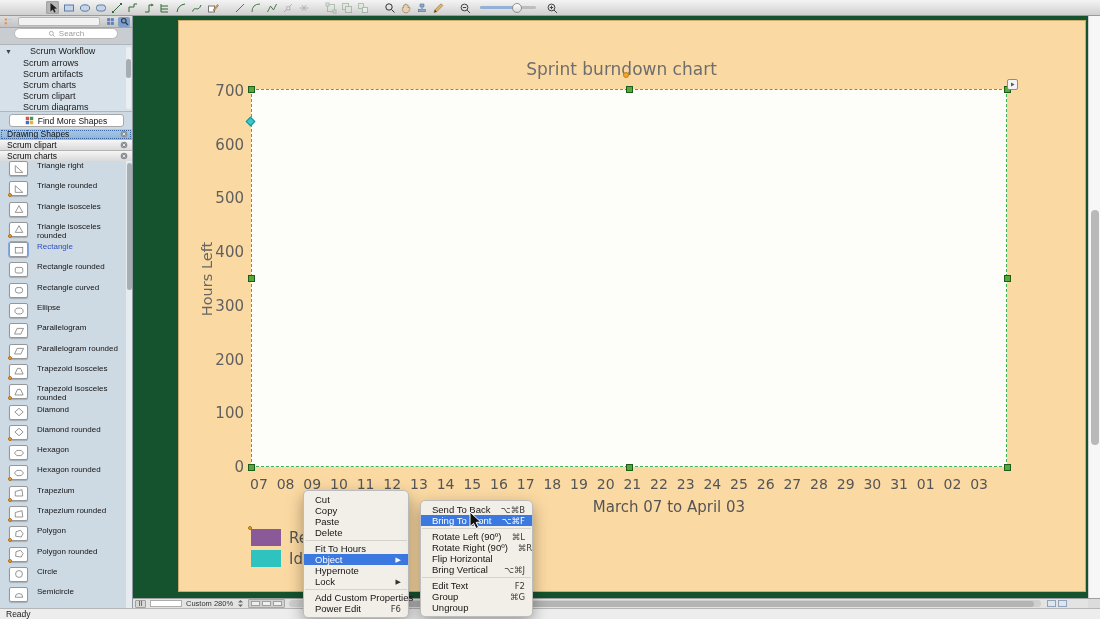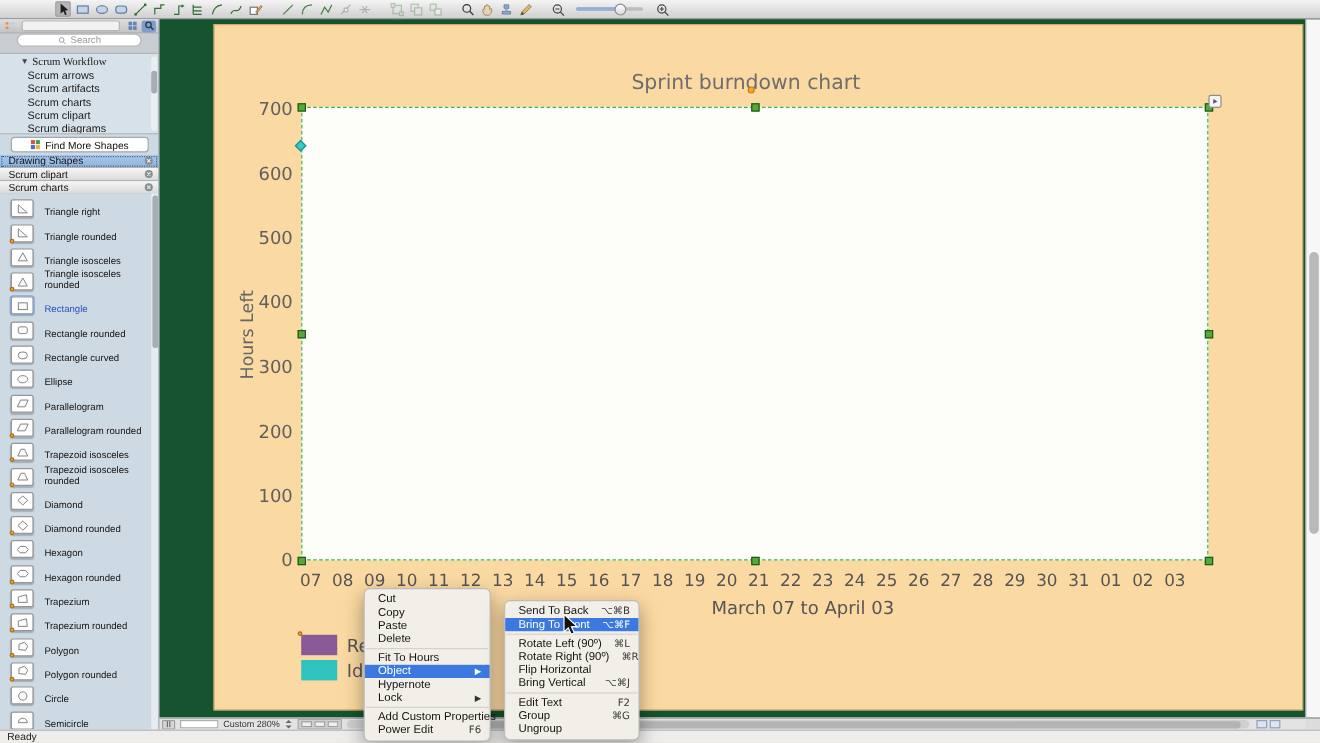--- a/index.html
+++ b/index.html
@@ -31,36 +31,36 @@
   .panel-top .flex{flex:1;background:#f2f2f2;height:9px;border:1px solid #b5b5b5;border-radius:2px;margin:0 2px;}
   .ptool{width:12px;height:10px;display:flex;align-items:center;justify-content:center;border-radius:2px;}
   .ptool svg{width:9px;height:9px;}
   .ptool.active{background:#7e9fc9;}
   .search-row{height:17px;background:#c9cdd1;display:flex;justify-content:center;border-bottom:1px solid #b0b6bb;}
   .search-field{width:104px;height:11px;background:#ffffff;border:1px solid #b7b7b7;border-radius:6px;
     display:flex;align-items:center;justify-content:center;gap:3px;}
   .search-field svg{width:8px;height:8px;}
   .search-field .ph{font-size:8px;color:#9b9b9b;line-height:1;}
   .tree{height:67px;background:#d6e1e9;position:relative;overflow:hidden;border-bottom:1px solid #b0b6bb;}
-  .tree-root{height:12px;display:flex;align-items:center;font-size:9px;color:#1b1b1b;padding-left:17px;gap:3px;font-family:Liberation Serif, serif;}
+  .tree-root{height:12px;display:flex;align-items:center;font-size:9px;color:#1b1b1b;padding-left:5px;gap:18px;}
   .tree-root .disc{font-size:7px;color:#444;line-height:1;}
   .tree-item{height:11px;display:flex;align-items:center;font-size:9px;color:#1b1b1b;padding-left:23px;}
   .tree-scroll{position:absolute;right:1px;top:2px;width:5px;height:62px;background:#eceff1;border-radius:3px;}
   .tree-scroll i{position:absolute;left:0;top:12px;width:5px;height:19px;background:#a6adb3;border-radius:3px;display:block;}
   .find-more-row{height:17px;display:flex;align-items:center;justify-content:center;background:#cdd9e3;}
   .find-more{width:115px;height:13px;background:#ffffff;border:1px solid #a7a7a7;border-radius:3px;
     display:flex;align-items:center;justify-content:center;gap:4px;font-size:8.5px;color:#111;padding:0;}
   .find-more svg{width:9px;height:9px;}
   #sections{height:32px;display:flex;flex-direction:column;}
   .section{flex:1;display:flex;align-items:center;justify-content:space-between;padding:0 4px 0 7px;
     font-size:8.5px;color:#101010;background:linear-gradient(#f6f6f6,#dadada);border-bottom:1px solid #b3b3b3;}
   .section.selected{background:linear-gradient(#abc8e8,#8fb4da);outline:1px dotted #39669e;outline-offset:-2px;}
   .section svg{width:8px;height:8px;}
   .shape-list{position:relative;height:447px;background:#cdd9e3;overflow:hidden;}
-  .shape-row{height:20.3px;display:flex;align-items:flex-end;gap:9px;padding-left:9px;}
+  .shape-row{height:20.3px;display:flex;align-items:flex-start;gap:9px;padding-left:9px;}
   .thumb{width:19px;height:15px;background:#ffffff;border:1px solid #979797;border-radius:2px;
     box-shadow:0 1px 1px rgba(0,0,0,.2);display:flex;align-items:center;justify-content:center;position:relative;flex:none;}
   .thumb svg{width:14px;height:12px;}
   .thumb svg *{stroke:#767676;fill:#fcfcfc;stroke-width:1;}
   .thumb svg.rounded *{stroke-linejoin:round;}
   .cpdot{position:absolute;left:-2px;bottom:-2px;width:4px;height:4px;background:#f2a032;border:0.5px solid #b06f12;border-radius:50%;}
   .shape-label{font-size:8px;color:#141414;}
   .shape-row.selected .shape-label{color:#2b50c0;}
   .shape-row.selected .thumb{outline:1.5px solid #84a7e0;}
   .list-scroll{position:absolute;right:0;top:0;width:6px;height:100%;background:#e6ebef;}

